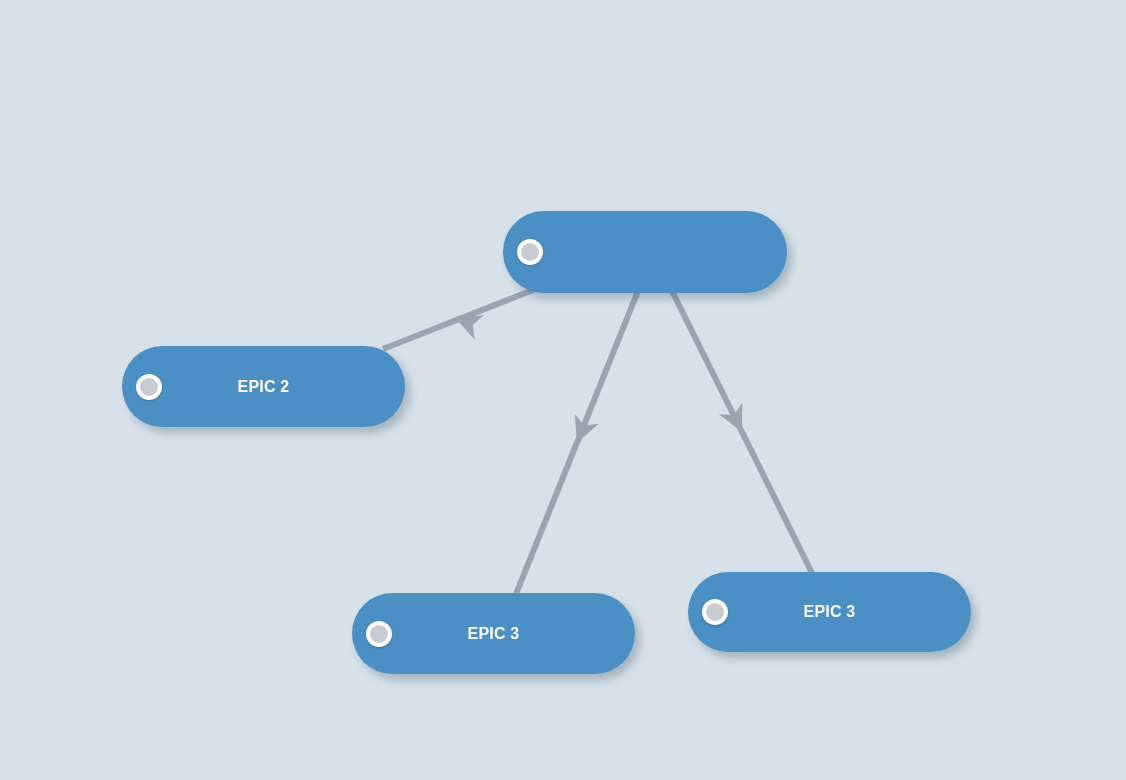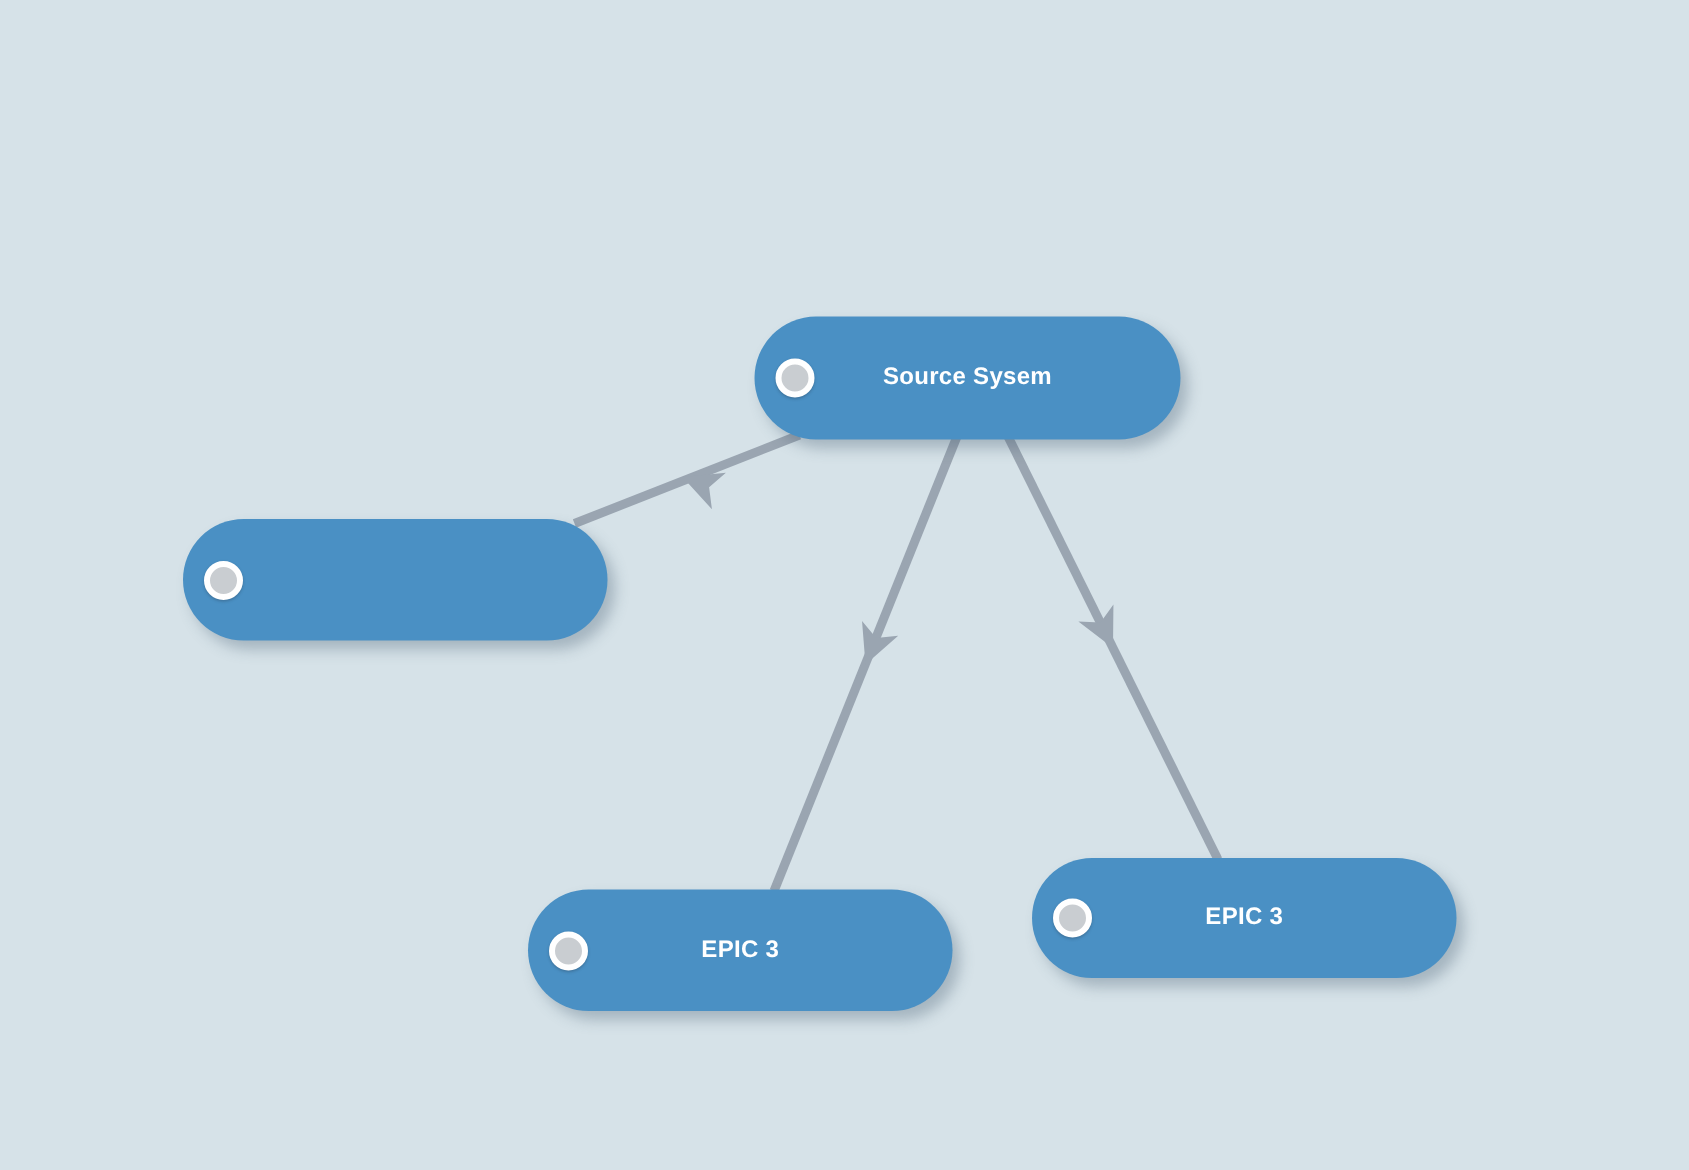--- a/index.html
+++ b/index.html
@@ -70,24 +70,24 @@
       </g>
       <g>
         <line x1="672" y1="291" x2="812" y2="573" stroke="#9aa5b1" stroke-width="6" stroke-linecap="butt"></line>
         <polygon points="0,0 -26,-13 -19,0 -26,13" fill="#9aa5b1" transform="translate(742,432) rotate(64)"></polygon>
       </g>
     </svg>
 
   <div id="node-layer">
       <div class="node" style="left: 503px; top: 211px; width: 284px; height: 82px;">
         <span class="node-badge" style="width: 26px; height: 26px; left: 14px; top: 28px;"></span>
-        <span class="node-label" style="font-size: 16px;">Source Sysem</span>
       </div>
       <div class="node" style="left: 122px; top: 346px; width: 283px; height: 81px;">
         <span class="node-badge" style="width: 26px; height: 26px; left: 14px; top: 27.5px;"></span>
+        <span class="node-label" style="font-size: 16px;">EPIC 2</span>
       </div>
       <div class="node" style="left: 352px; top: 593px; width: 283px; height: 81px;">
         <span class="node-badge" style="width: 26px; height: 26px; left: 14px; top: 27.5px;"></span>
         <span class="node-label" style="font-size: 16px; text-align: center;">EPIC 3</span>
       </div>
       <div class="node" style="left: 688px; top: 572px; width: 283px; height: 80px;">
         <span class="node-badge" style="width: 26px; height: 26px; left: 14px; top: 27px;"></span>
         <span class="node-label" style="font-size: 16px;">EPIC 3</span>
       </div>
     </div>

